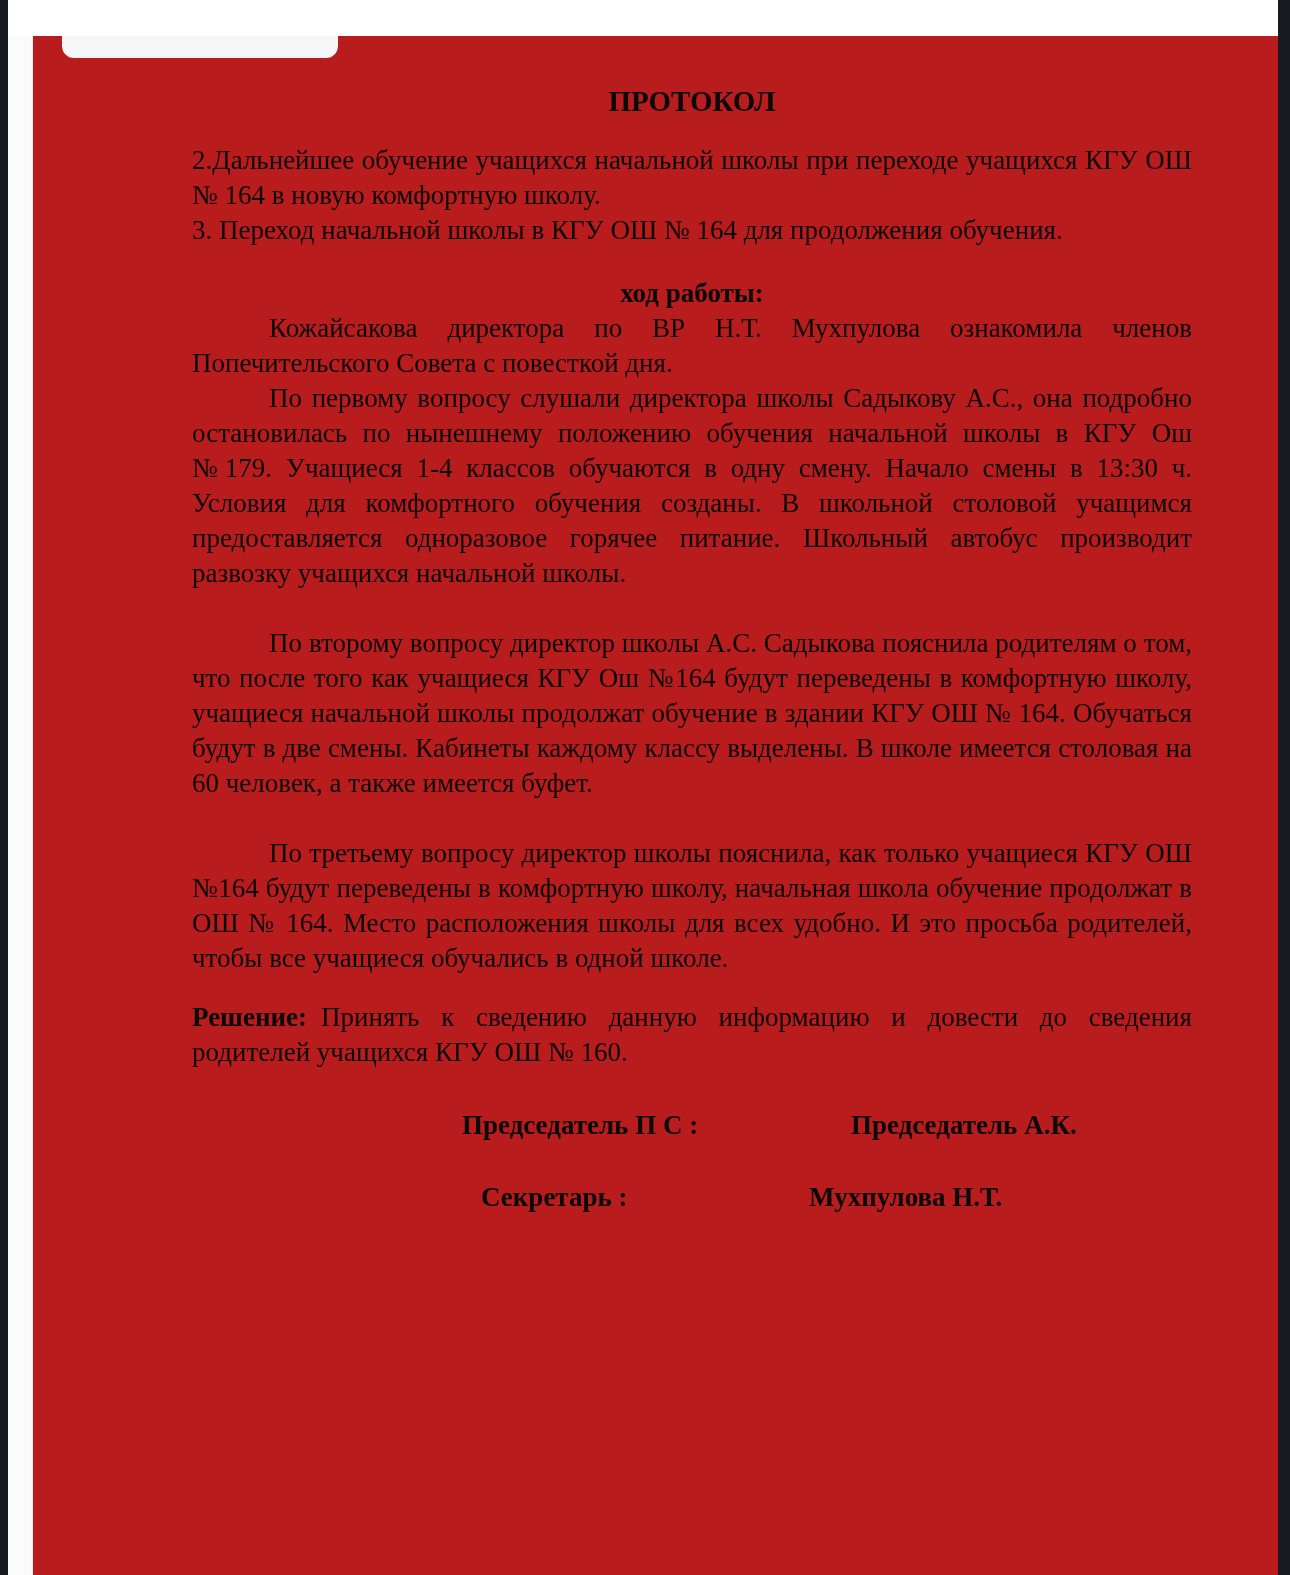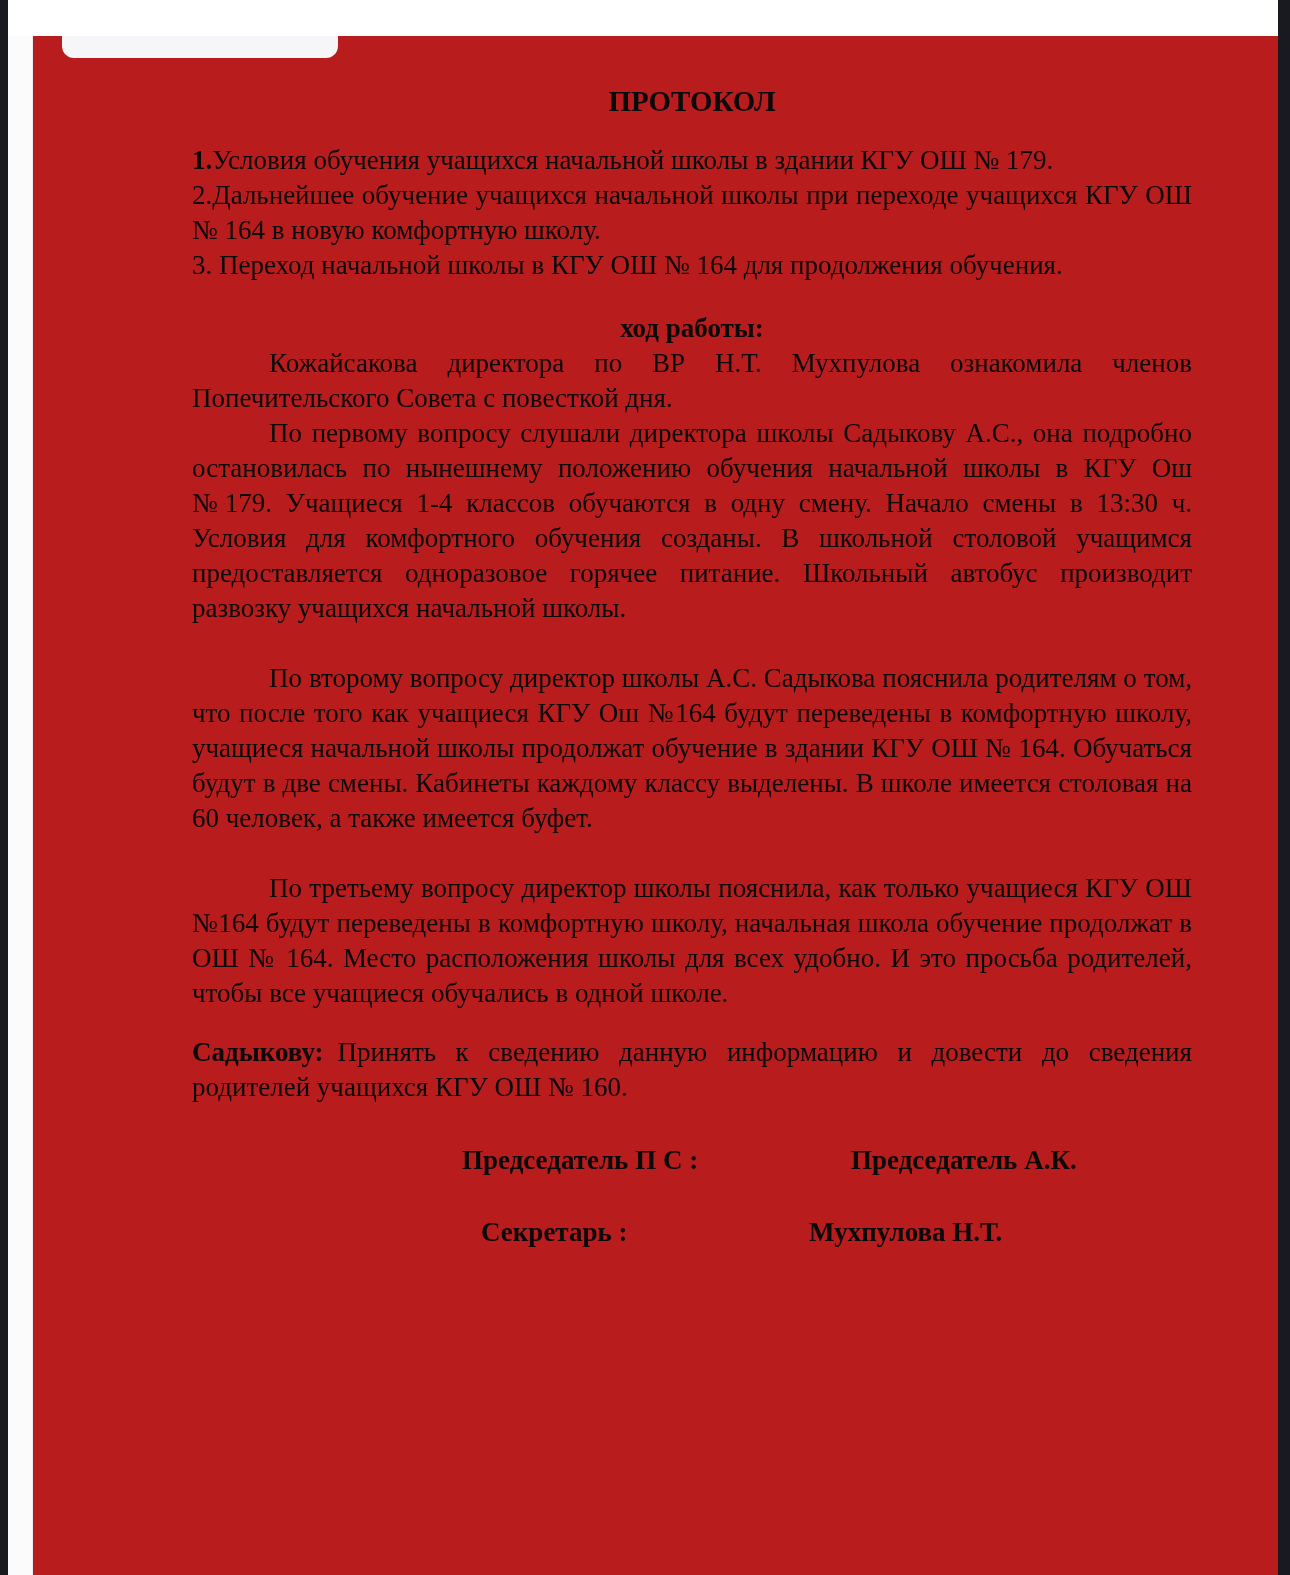--- a/index.html
+++ b/index.html
@@ -61,33 +61,32 @@
 <div class="page">
   <div class="gutter"></div>
   <div class="tab-remnant"></div>
 
   <div class="content">
 
     <div class="title">ПРОТОКОЛ</div>
 
 
     <div class="agenda">
-      <p><b>1.</b><span>Условия обучения учащихся начальной школы в здании КГУ ОШ № 179.</span></p>
       <p>2.Дальнейшее обучение учащихся начальной школы при переходе учащихся КГУ ОШ № 164 в новую комфортную школу.</p>
       <p>3. Переход начальной школы в КГУ ОШ № 164 для продолжения обучения.</p>
     </div>
 
     <p class="work-heading">ход работы:</p>
 
     <p class="para indent">Кожайсакова директора по ВР Н.Т. Мухпулова ознакомила членов Попечительского Совета с повесткой дня.</p>
     <p class="para indent">По первому вопросу слушали директора школы Садыкову А.С., она подробно остановилась по нынешнему положению обучения начальной школы в КГУ Ош №179. Учащиеся 1-4 классов обучаются в одну смену. Начало смены в 13:30 ч. Условия для комфортного обучения созданы. В школьной столовой учащимся предоставляется одноразовое горячее питание. Школьный автобус производит развозку учащихся начальной школы.</p>
     <p class="para indent gap">По второму вопросу директор школы А.С. Садыкова пояснила родителям о том, что после того как учащиеся КГУ Ош №164 будут переведены в комфортную школу, учащиеся начальной школы продолжат обучение в здании КГУ ОШ № 164. Обучаться будут в две смены. Кабинеты каждому классу выделены. В школе имеется столовая на 60 человек, а также имеется буфет.</p>
     <p class="para indent gap">По третьему вопросу директор школы пояснила, как только учащиеся КГУ ОШ №164 будут переведены в комфортную школу, начальная школа обучение продолжат в ОШ № 164. Место расположения школы для всех удобно. И это просьба родителей, чтобы все учащиеся обучались в одной школе.</p>
 
-    <p class="decision"><b>Садыкову:</b><span>Принять к сведению данную информацию и довести до сведения родителей учащихся КГУ ОШ № 160.</span></p>
+    <p class="decision"><b>Решение:</b><span>Принять к сведению данную информацию и довести до сведения родителей учащихся КГУ ОШ № 160.</span></p>
 
     <div class="sig-row sig-row-1">
       <span class="sig-role">Председатель П С :</span>
       <span class="sig-name">Председатель А.К.</span>
     </div>
     <div class="sig-row sig-row-2">
       <span class="sig-role">Секретарь :</span>
       <span class="sig-name">Мухпулова Н.Т.</span>
     </div>
 

